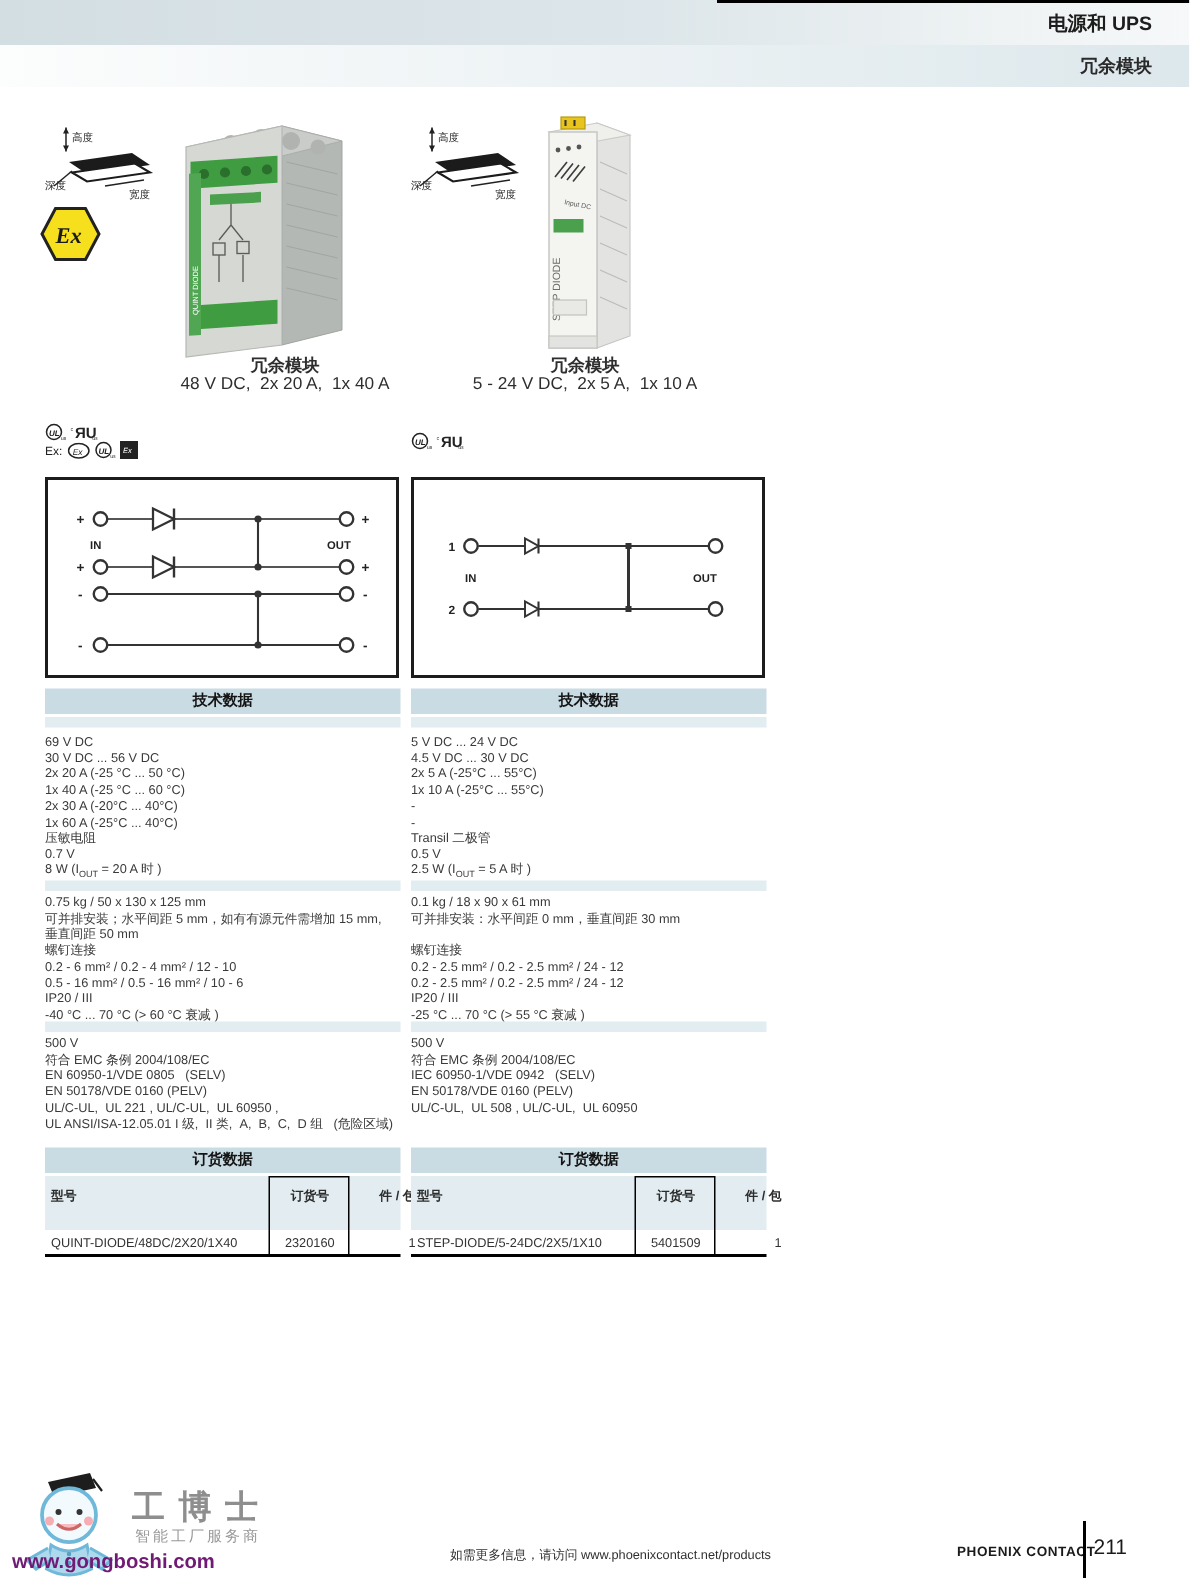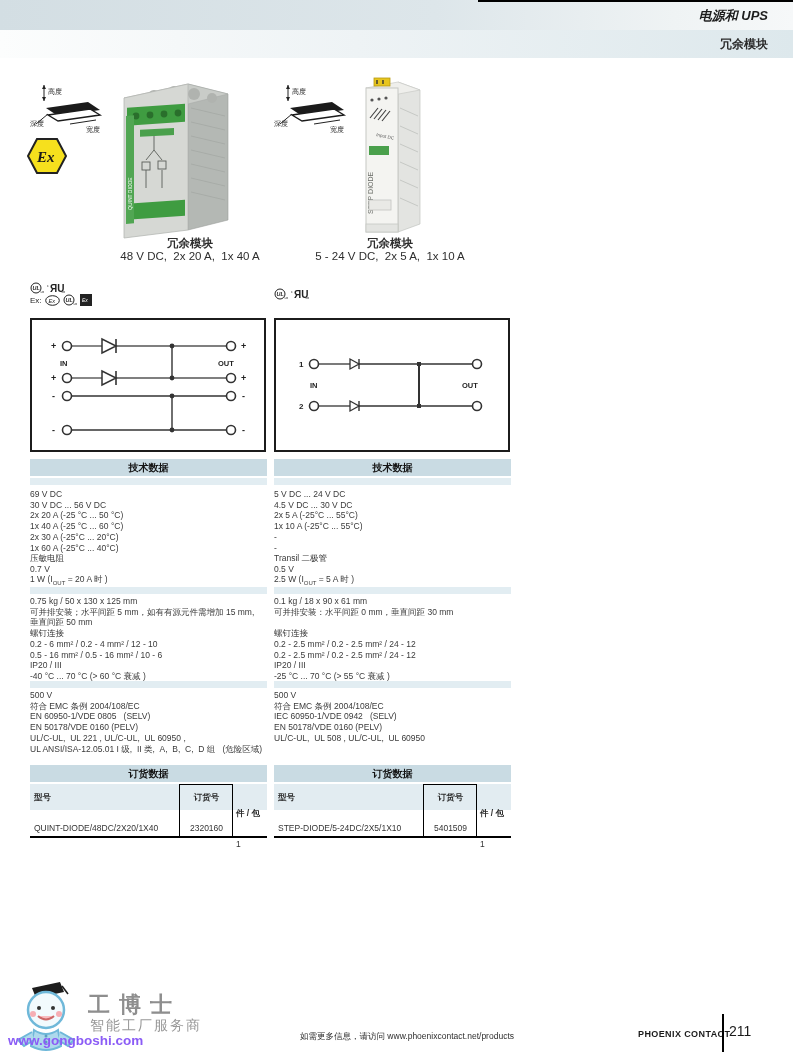--- a/index.html
+++ b/index.html
@@ -2,60 +2,60 @@
 <html><head>
 <meta charset="utf-8">
 <style>
   html,body{margin:0;padding:0;background:#fff;}
   .page{position:relative;width:793px;height:1054px;background:#fff;overflow:hidden;
         font-family:"Liberation Sans","DejaVu Sans",sans-serif;color:#3a3a3a;}
   .abs{position:absolute;}
   
   .bar1{left:0;top:0;width:793px;height:30px;
         background:linear-gradient(to right,#d3dee3 0%,#dde6ea 55%,#eff3f4 85%,#f6f8f9 100%);}
-  .bar1 .t{position:absolute;right:25px;top:7px;font-size:13px;font-weight:bold;color:#1d1d1d;font-style:italic;}
+  .bar1 .t{position:absolute;right:25px;top:7px;font-size:13px;font-weight:bold;color:#1d1d1d;}
   .topline{left:478px;top:0;width:315px;height:2px;background:#000;}
   .bar2{left:0;top:30px;width:793px;height:28px;
         background:linear-gradient(to right,#fcfdfd 0%,#eef3f5 45%,#dde8ec 100%);}
   .bar2 .t{position:absolute;right:25px;top:6px;font-size:12px;font-weight:bold;color:#2a2a2a;}
   
   .col{position:absolute;top:0;width:238px;height:1054px;}
   .colL{left:30px;} .colR{left:274px;}
   
   .ptitle{position:absolute;width:200px;text-align:center;font-size:11.5px;color:#2e2e2e;white-space:pre;}
   
   .diagbox{position:absolute;width:236px;height:134px;border:2px solid #1c1c1c;background:#fff;box-sizing:border-box;}
   
   .secbar{position:absolute;width:237px;height:17px;background:#c9dbe3;
           text-align:center;font-size:10px;font-weight:bold;color:#141414;line-height:17px;}
   .band{position:absolute;width:237px;height:7px;background:#e2edf2;}
   .tblock{position:absolute;width:237px;}
   .tline{font-size:8.5px;line-height:10.7px;color:#3a3a3a;white-space:pre;min-height:10.7px;}
   .tline sub{font-size:6px;}
   
-  .ordhead{position:absolute;width:237px;height:26px;background:#e2ecf1;}
+  .ordhead{position:absolute;width:237px;height:36px;background:#e2ecf1;}
   .ordhead span{position:absolute;top:0;line-height:26px;font-size:8.5px;font-weight:bold;color:#2c2c2c;}
   .ordrow{position:absolute;width:237px;height:15px;}
   .ordrow span{position:absolute;top:0;line-height:15px;font-size:8.5px;color:#333;white-space:pre;}
-  .c-model{left:4px;} .c-num{left:150px;width:53px;text-align:center;} .c-pack{left:206px;width:31px;text-align:left;margin-top:16px;}
+  .c-model{left:4px;} .c-num{left:150px;width:53px;text-align:center;} .c-pack{left:216px;width:31px;text-align:right;}
   .ordline{position:absolute;width:237px;height:2px;background:#000;}
   .numbox{position:absolute;left:149px;width:54px;height:53px;border:1.5px solid #000;box-sizing:border-box;}
   
   .certs{position:absolute;font-size:8px;color:#222;}
   .certrow{display:flex;align-items:center;gap:3px;height:12px;}
   .certrow svg{display:block;}
   
   .finfo{position:absolute;left:300px;top:1031px;font-size:8.5px;color:#2f2f2f;}
   .fbrand{position:absolute;left:638px;top:1029px;font-size:9px;font-weight:600;letter-spacing:.4px;color:#1a1a1a;}
   .fdiv{position:absolute;left:722px;top:1014px;width:2px;height:38px;background:#000;}
   .fpage{position:absolute;left:729px;top:1023px;font-size:14px;color:#1a1a1a;}
   .gname{position:absolute;left:88px;top:990px;font-size:22px;letter-spacing:9px;color:#8e8e8e;
          font-family:"Liberation Serif","DejaVu Serif",serif;font-weight:bold;}
-  .gtag{position:absolute;left:90px;top:1017px;font-size:14px;letter-spacing:2px;color:#999;text-align:center;}
-  .gurl{position:absolute;left:8px;top:1033px;font-size:13.5px;font-weight:bold;color:#8b5cf6;}
+  .gtag{position:absolute;left:90px;top:1017px;font-size:10px;letter-spacing:2px;color:#999;text-align:center;}
+  .gurl{position:absolute;left:8px;top:1033px;font-size:13.5px;font-weight:bold;color:#701a75;}
 </style>
 </head>
 <body>
 
 <div class="page">
 
   <div class="abs bar1">
     <div class="t">电源和 UPS</div>
   </div>
   <div class="abs topline"></div>
@@ -201,27 +201,27 @@
     </div>
 
     <div class="secbar" style="left:0;top:459px">技术数据</div>
     <div class="band" style="left:0;top:478px"></div>
     <div class="tblock" style="left:0;top:489px">
 
     <div class="tline">69 V DC</div>
         <div class="tline">30 V DC ... 56 V DC</div>
         <div class="tline">2x 20 A (-25 °C ... 50 °C)</div>
         <div class="tline">1x 40 A (-25 °C ... 60 °C)</div>
-        <div class="tline">2x 30 A (-25°C ... 20°C)</div>
+        <div class="tline">2x 30 A (-20°C ... 40°C)</div>
         <div class="tline">1x 60 A (-25°C ... 40°C)</div>
         <div class="tline">压敏电阻</div>
         <div class="tline">0.7 V</div>
       </div>
     <div class="tblock" style="left:0;top:574px">
-      <div class="tline"><span>1 W (I</span><sub>OUT</sub><span> = 20 A 时 )</span></div>
+      <div class="tline"><span>8 W (I</span><sub>OUT</sub><span> = 20 A 时 )</span></div>
     </div>
     <div class="band" style="left:0;top:587px"></div>
     <div class="tblock" style="left:0;top:596px">
 
     <div class="tline">0.75 kg / 50 x 130 x 125 mm</div>
         <div class="tline">可并排安装；水平间距 5 mm，如有有源元件需增加 15 mm,</div>
         <div class="tline">垂直间距 50 mm</div>
         <div class="tline">螺钉连接</div>
         <div class="tline">0.2 - 6 mm² / 0.2 - 4 mm² / 12 - 10</div>
         <div class="tline">0.5 - 16 mm² / 0.5 - 16 mm² / 10 - 6</div>

